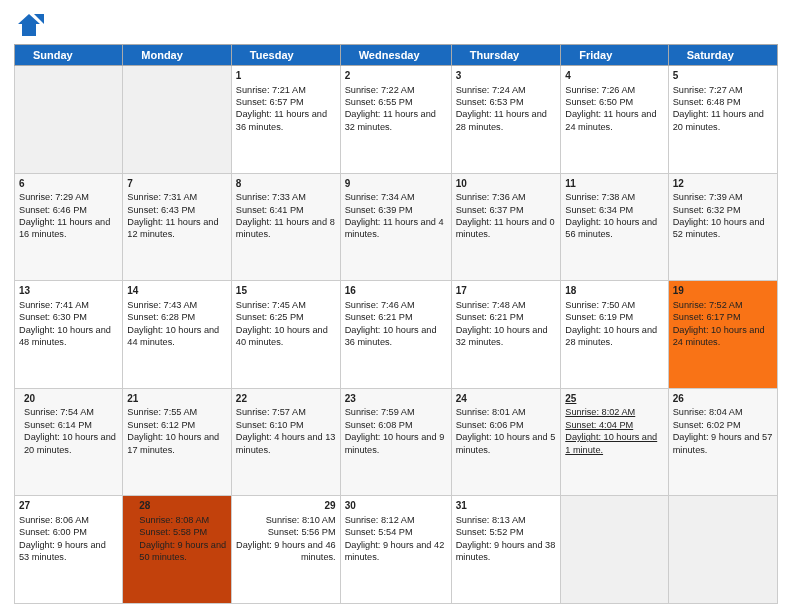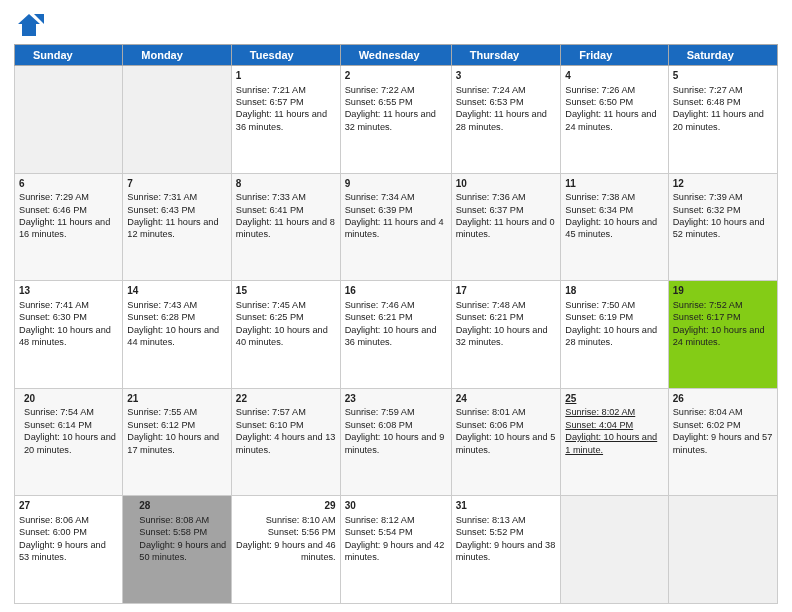--- a/index.html
+++ b/index.html
@@ -188,21 +188,21 @@
           <td style="background: rgb(247, 247, 247);">
             <span class="day-num">10</span>
             <div>Sunrise: 7:36 AM</div>
             <div>Sunset: 6:37 PM</div>
             <div>Daylight: 11 hours and 0 minutes.</div>
           </td>
           <td style="background: rgb(247, 247, 247);">
             <span class="day-num">11</span>
             <div>Sunrise: 7:38 AM</div>
             <div>Sunset: 6:34 PM</div>
-            <div>Daylight: 10 hours and 45 minutes.</div>
+            <div>Daylight: 10 hours and 56 minutes.</div>
           </td>
           <td style="background: rgb(247, 247, 247);">
             <span class="day-num">12</span>
             <div>Sunrise: 7:39 AM</div>
             <div>Sunset: 6:32 PM</div>
             <div>Daylight: 10 hours and 52 minutes.</div>
           </td>
         </tr>
         <tr>
           <td style="background: rgb(255, 255, 255);">
@@ -234,21 +234,21 @@
             <div>Sunrise: 7:48 AM</div>
             <div>Sunset: 6:21 PM</div>
             <div>Daylight: 10 hours and 32 minutes.</div>
           </td>
           <td style="background: rgb(255, 255, 255);">
             <span class="day-num">18</span>
             <div>Sunrise: 7:50 AM</div>
             <div>Sunset: 6:19 PM</div>
             <div>Daylight: 10 hours and 28 minutes.</div>
           </td>
-          <td style="background: #84cc16; margin-left: 24px;">
+          <td style="background: #f97316; margin-left: 24px;">
             <span class="day-num">19</span>
             <div>Sunrise: 7:52 AM</div>
             <div>Sunset: 6:17 PM</div>
             <div>Daylight: 10 hours and 24 minutes.</div>
           </td>
         </tr>
         <tr>
           <td style="background: rgb(247, 247, 247); padding-left: 9px;">
             <span class="day-num">20</span>
             <div>Sunrise: 7:54 AM</div>
@@ -292,21 +292,21 @@
             <div>Daylight: 9 hours and 57 minutes.</div>
           </td>
         </tr>
         <tr>
           <td style="background: rgb(255, 255, 255);">
             <span class="day-num">27</span>
             <div>Sunrise: 8:06 AM</div>
             <div>Sunset: 6:00 PM</div>
             <div>Daylight: 9 hours and 53 minutes.</div>
           </td>
-          <td style="background: #a3a3a3; padding-left: 16px;">
+          <td style="background: #c2410c; padding-left: 16px;">
             <span class="day-num">28</span>
             <div>Sunrise: 8:08 AM</div>
             <div>Sunset: 5:58 PM</div>
             <div>Daylight: 9 hours and 50 minutes.</div>
           </td>
           <td style="background: rgb(255, 255, 255); text-align: right;">
             <span class="day-num">29</span>
             <div>Sunrise: 8:10 AM</div>
             <div>Sunset: 5:56 PM</div>
             <div>Daylight: 9 hours and 46 minutes.</div>

